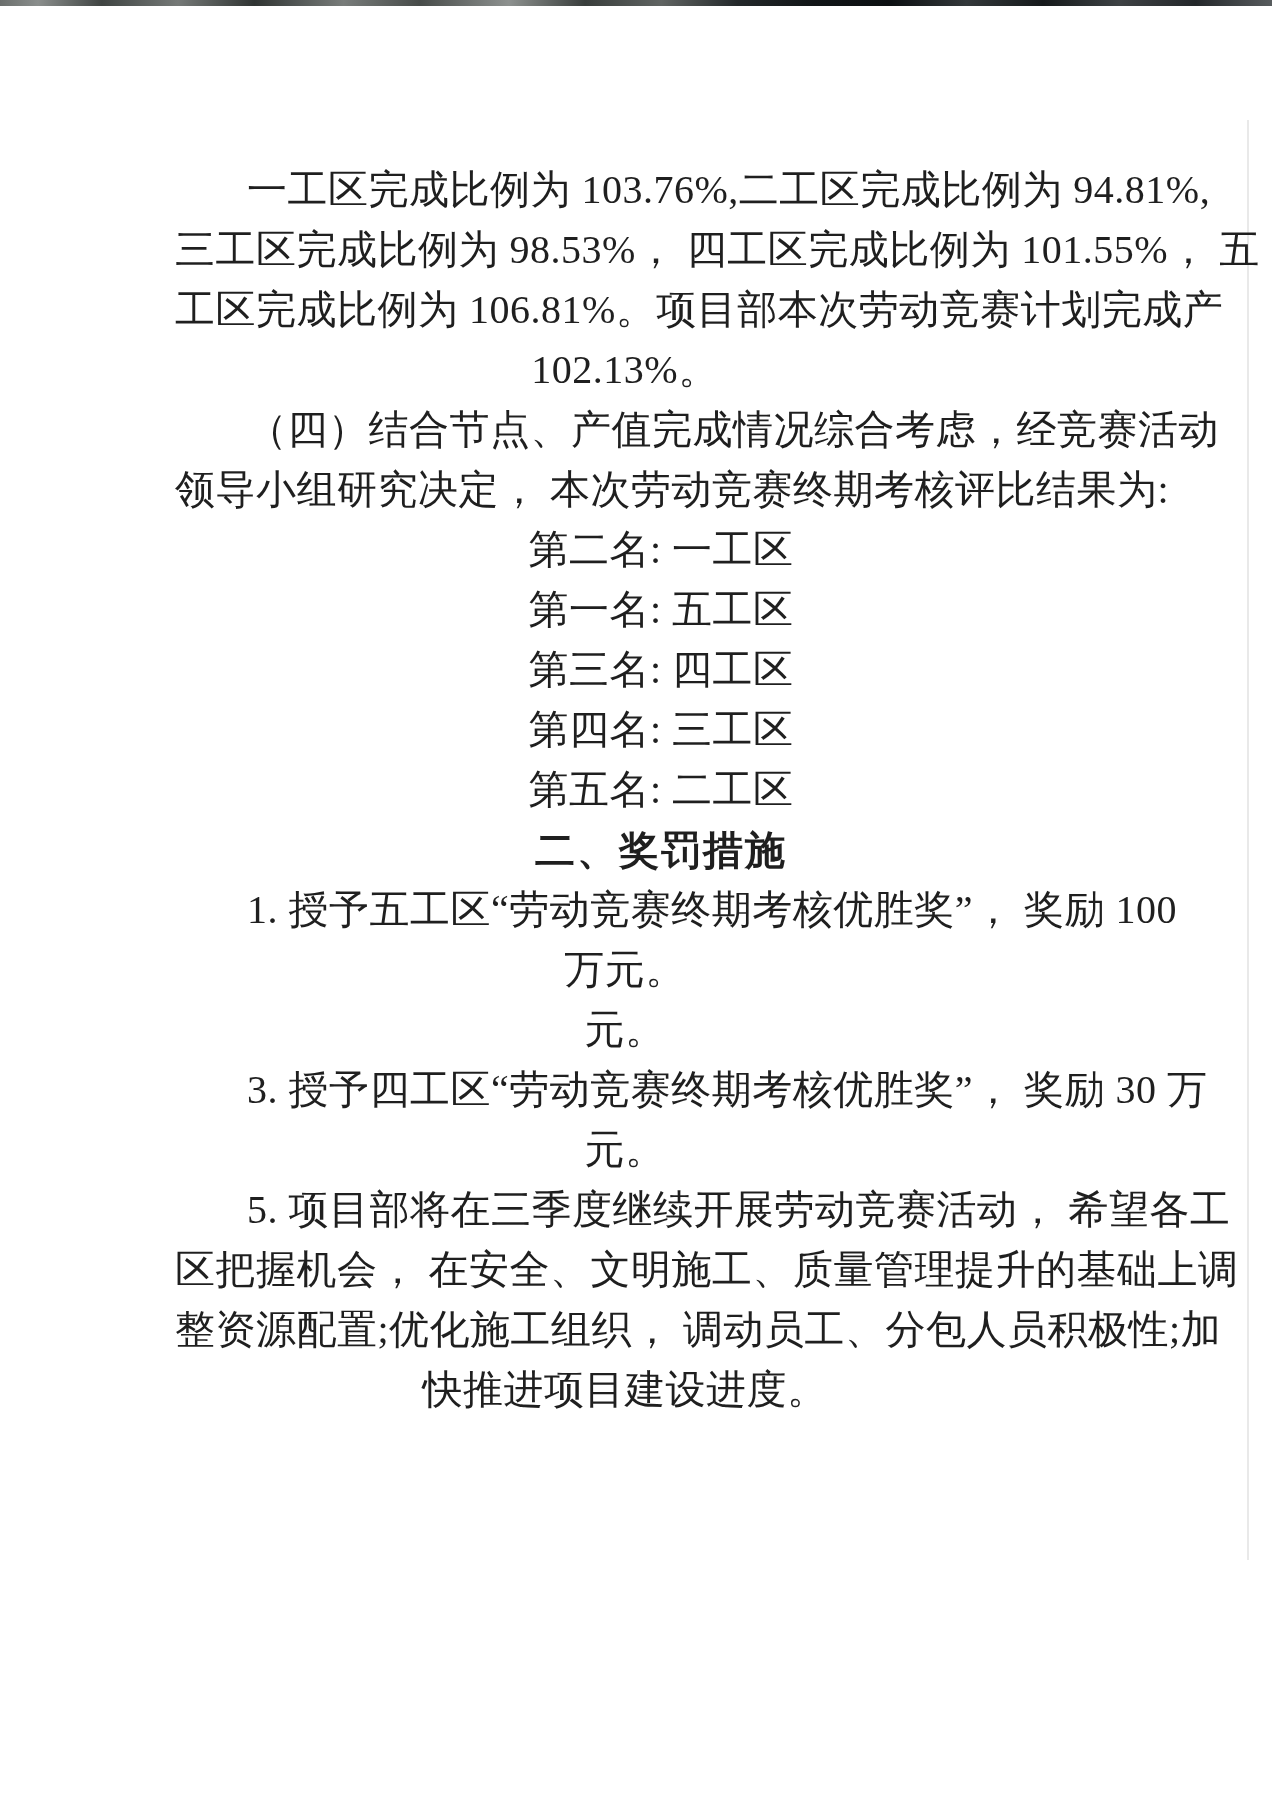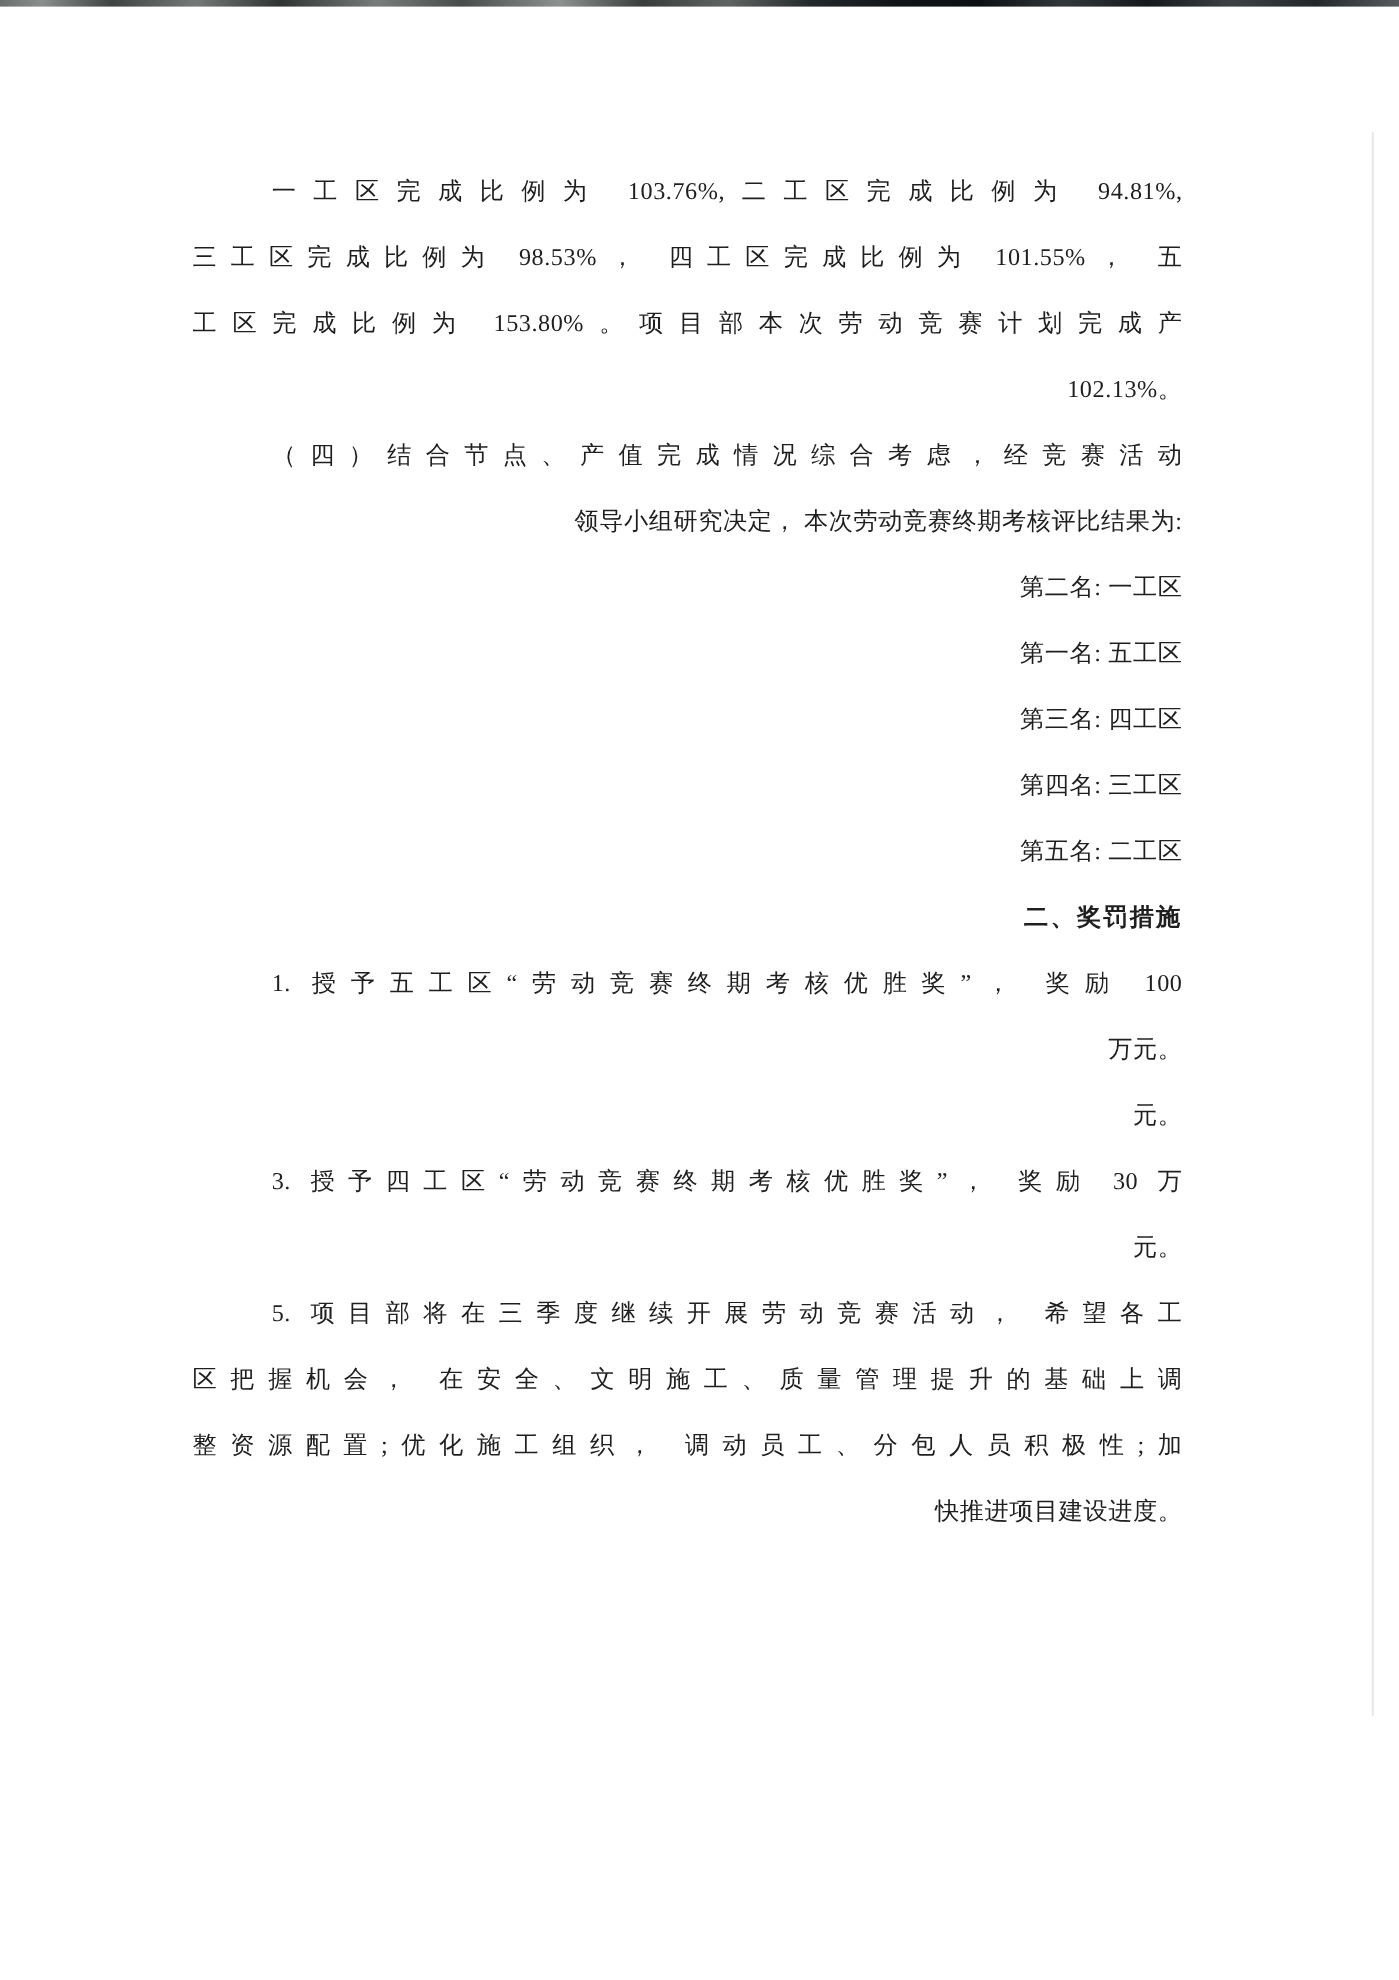--- a/index.html
+++ b/index.html
@@ -34,30 +34,30 @@
     position: absolute;
     left: 1247px;
     top: 120px;
     width: 2px;
     height: 1440px;
     background: #e9e9e9;
   }
   .doc {
     position: absolute;
     left: 175px;
-    top: 144px;
+    top: 160px;
     width: 900px;
-    font-size: 22px;
+    font-size: 40px;
     line-height: 60px;
     letter-spacing: 0.5px;
   }
   .line {
     height: 60px;
     white-space: nowrap;
-    text-align: right;
+    text-align: center;
   }
   .line.indent {
     text-indent: 72px;
   }
   .line.justify {
     text-align: justify;
     text-align-last: justify;
     text-justify: inter-character;
   }
   .line.heading {
@@ -68,21 +68,21 @@
 </style>
 </head>
 <body>
 
 <div class="page" style="color: rgb(31, 31, 31); background: rgb(255, 255, 255);">
   <div class="scan-strip"></div>
   <div class="fold-line" style="background: rgb(233, 233, 233);"></div>
   <div class="doc">
       <div class="line indent justify">一工区完成比例为 103.76%,二工区完成比例为 94.81%,</div>
       <div class="line justify">三工区完成比例为 98.53%， 四工区完成比例为 101.55%， 五</div>
-      <div class="line justify">工区完成比例为 153.80%。项目部本次劳动竞赛计划完成产</div>
+      <div class="line justify">工区完成比例为 106.81%。项目部本次劳动竞赛计划完成产</div>
       <div class="line">102.13%。</div>
       <div class="line indent justify">（四）结合节点、产值完成情况综合考虑，经竞赛活动</div>
       <div class="line">领导小组研究决定， 本次劳动竞赛终期考核评比结果为:</div>
       <div class="line indent">第二名: 一工区</div>
       <div class="line indent">第一名: 五工区</div>
       <div class="line indent">第三名: 四工区</div>
       <div class="line indent">第四名: 三工区</div>
       <div class="line indent">第五名: 二工区</div>
       <div class="line indent heading">二、奖罚措施</div>
       <div class="line indent justify">1. 授予五工区“劳动竞赛终期考核优胜奖”， 奖励 100</div>

